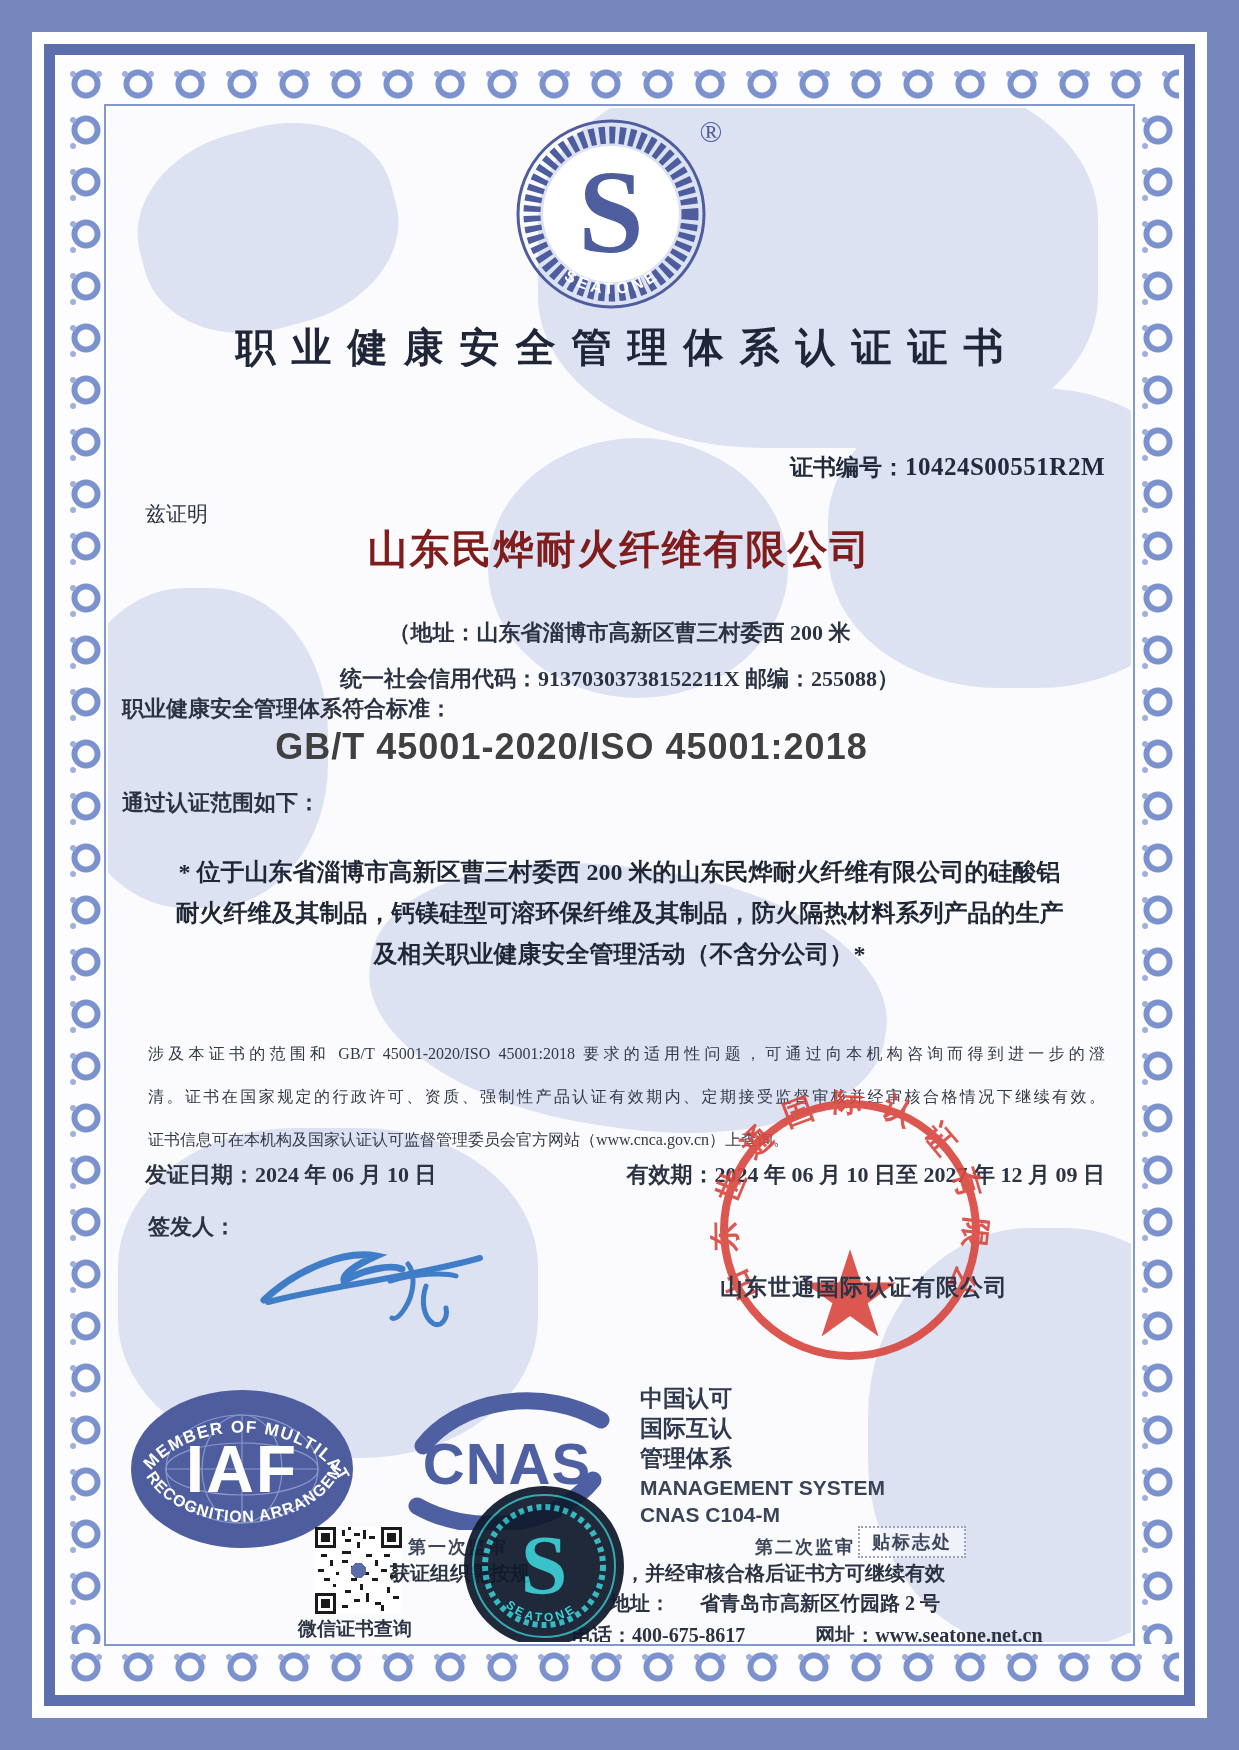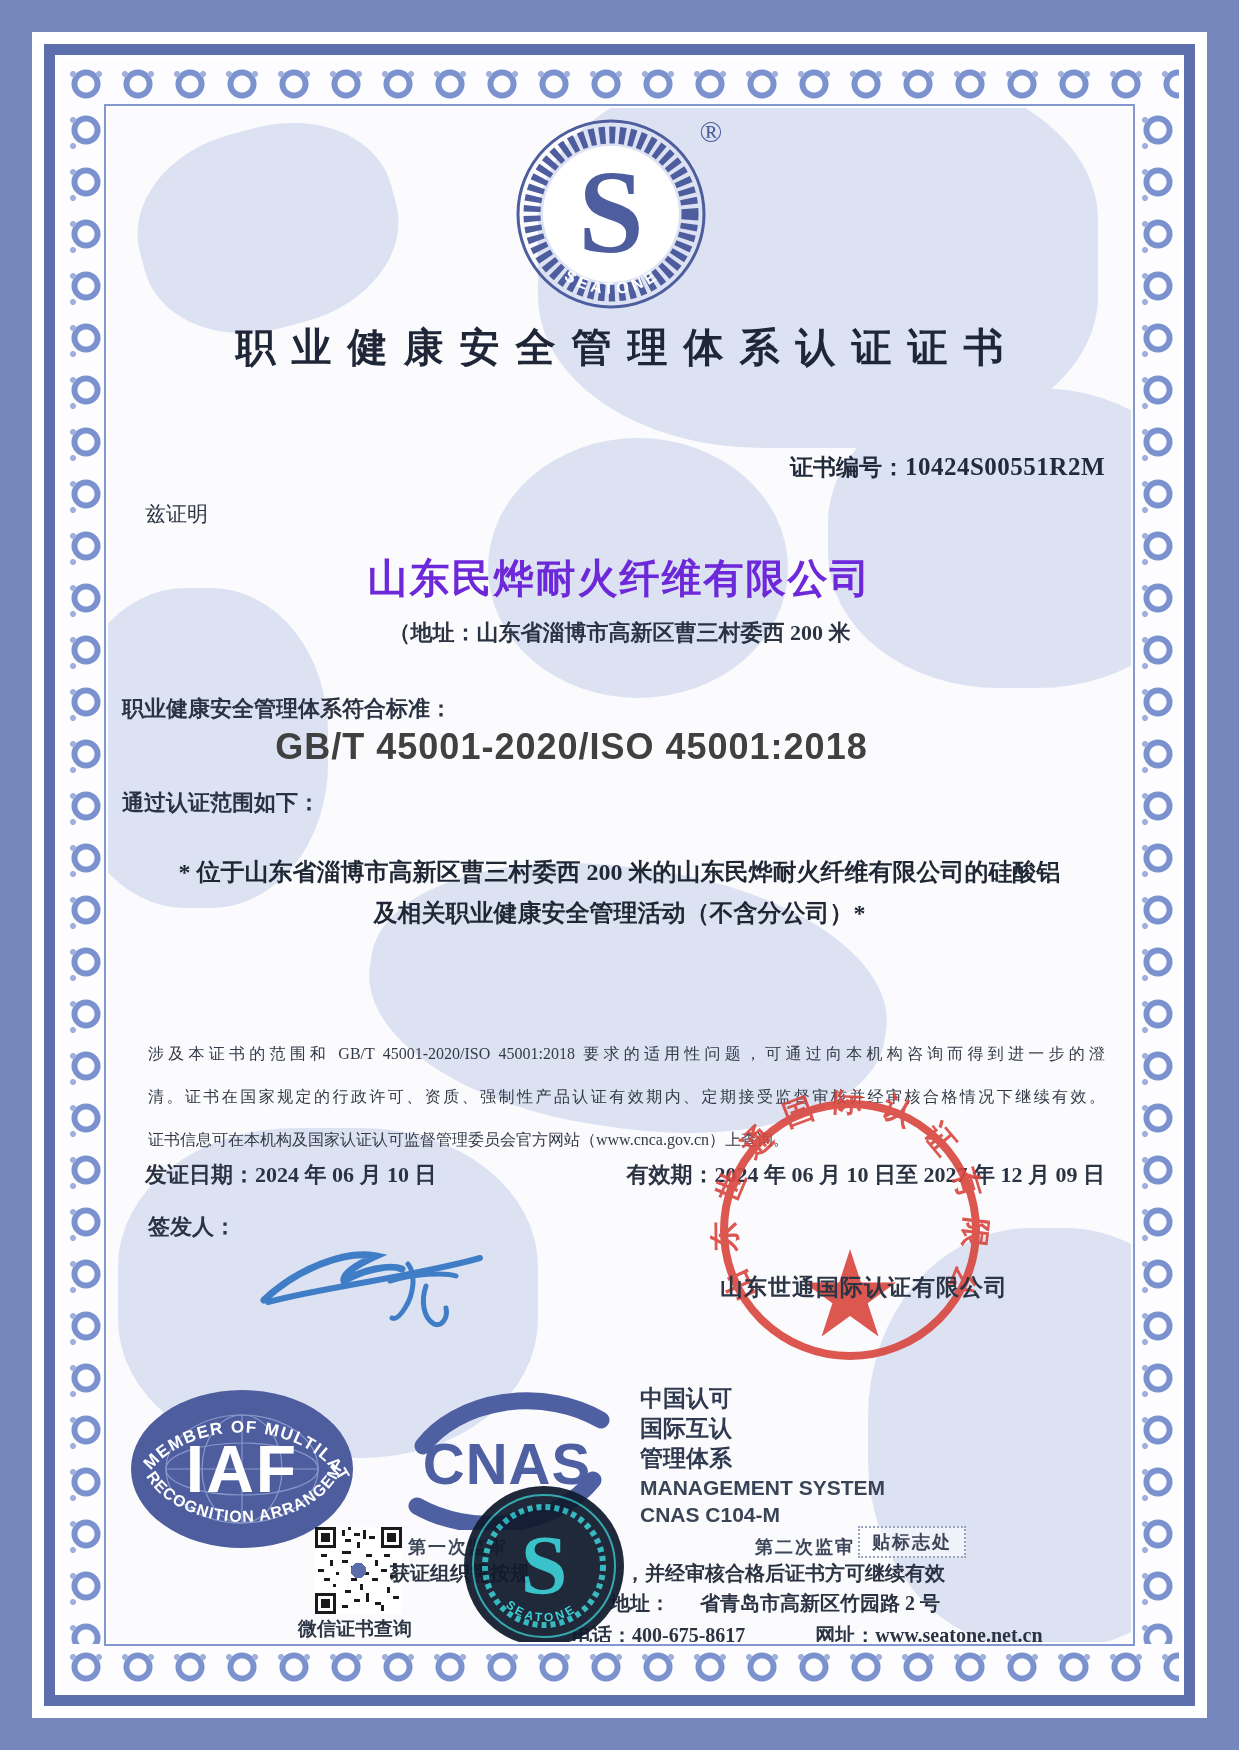--- a/index.html
+++ b/index.html
@@ -19,21 +19,21 @@
   .inner-line{position:absolute;inset:104px;border:2px solid #8398ce;}
   
   .content{position:absolute;inset:108px;background:#fbfbfe;overflow:hidden;}
   .blob{position:absolute;background:#dde2f3;z-index:0;}
   .c{position:absolute;z-index:1;color:#2b3342;}
   .center{left:0;right:0;text-align:center;}
   .title{top:212px;font-size:40px;font-weight:700;letter-spacing:16px;padding-left:16px;color:#1e2637;}
   .certno{top:344px;right:26px;font-size:23px;font-weight:600;color:#222b3b;}
   .certno b{font-size:25px;letter-spacing:.5px;}
   .intro{top:392px;left:37px;font-size:21px;}
-  .company{top:414px;font-size:40px;font-weight:700;color:#6d28d9;letter-spacing:2px;margin-top:29px;}
+  .company{top:414px;font-size:40px;font-weight:700;color:#7f1d1d;letter-spacing:2px;}
   .addr1{top:510px;font-size:22px;font-weight:600;}
   .addr2{top:556px;font-size:22px;font-weight:600;}
   .lbl{font-size:22px;font-weight:600;left:14px;}
   .stdlbl{top:586px;}
   .stdval{top:618px;font-family:"Liberation Sans","DejaVu Sans",sans-serif;font-size:36px;font-weight:600;
           color:#404040;transform:translateX(-48px);letter-spacing:1px;}
   .scopelbl{top:680px;}
   .scope{top:744px;font-size:24px;font-weight:700;line-height:41px;color:#1f2735;}
   .disc{top:924px;left:40px;right:26px;font-size:16px;line-height:43px;color:#333a47;}
   .disc .j{text-align:justify;text-align-last:justify;}
@@ -100,27 +100,29 @@
 
     <div class="c center title">职业健康安全管理体系认证证书</div>
 
     <div class="c certno">
       <span>证书编号：</span><b>10424S00551R2M</b>
     </div>
 
     <div class="c intro">兹证明</div>
     <div class="c center company">山东民烨耐火纤维有限公司</div>
     <div class="c center addr1">（地址：山东省淄博市高新区曹三村委西 200 米</div>
+    <div class="c center addr2">统一社会信用代码：91370303738152211X 邮编：255088）</div>
 
     <div class="c lbl stdlbl">职业健康安全管理体系符合标准：</div>
     <div class="c center stdval">GB/T 45001-2020/ISO 45001:2018</div>
 
     <div class="c lbl scopelbl">通过认证范围如下：</div>
     <div class="c center scope">
       <div>* 位于山东省淄博市高新区曹三村委西 200 米的山东民烨耐火纤维有限公司的硅酸铝</div>
+      <div>耐火纤维及其制品，钙镁硅型可溶环保纤维及其制品，防火隔热材料系列产品的生产</div>
       <div>及相关职业健康安全管理活动（不含分公司）*</div>
     </div>
 
     <div class="c disc">
       <div class="j">涉及本证书的范围和 GB/T 45001-2020/ISO 45001:2018 要求的适用性问题，可通过向本机构咨询而得到进一步的澄</div>
       <div class="j">清。证书在国家规定的行政许可、资质、强制性产品认证有效期内、定期接受监督审核并经审核合格情况下继续有效。</div>
       <div>证书信息可在本机构及国家认证认可监督管理委员会官方网站（www.cnca.gov.cn）上查询。</div>
     </div>
 
     <div class="c dates">

